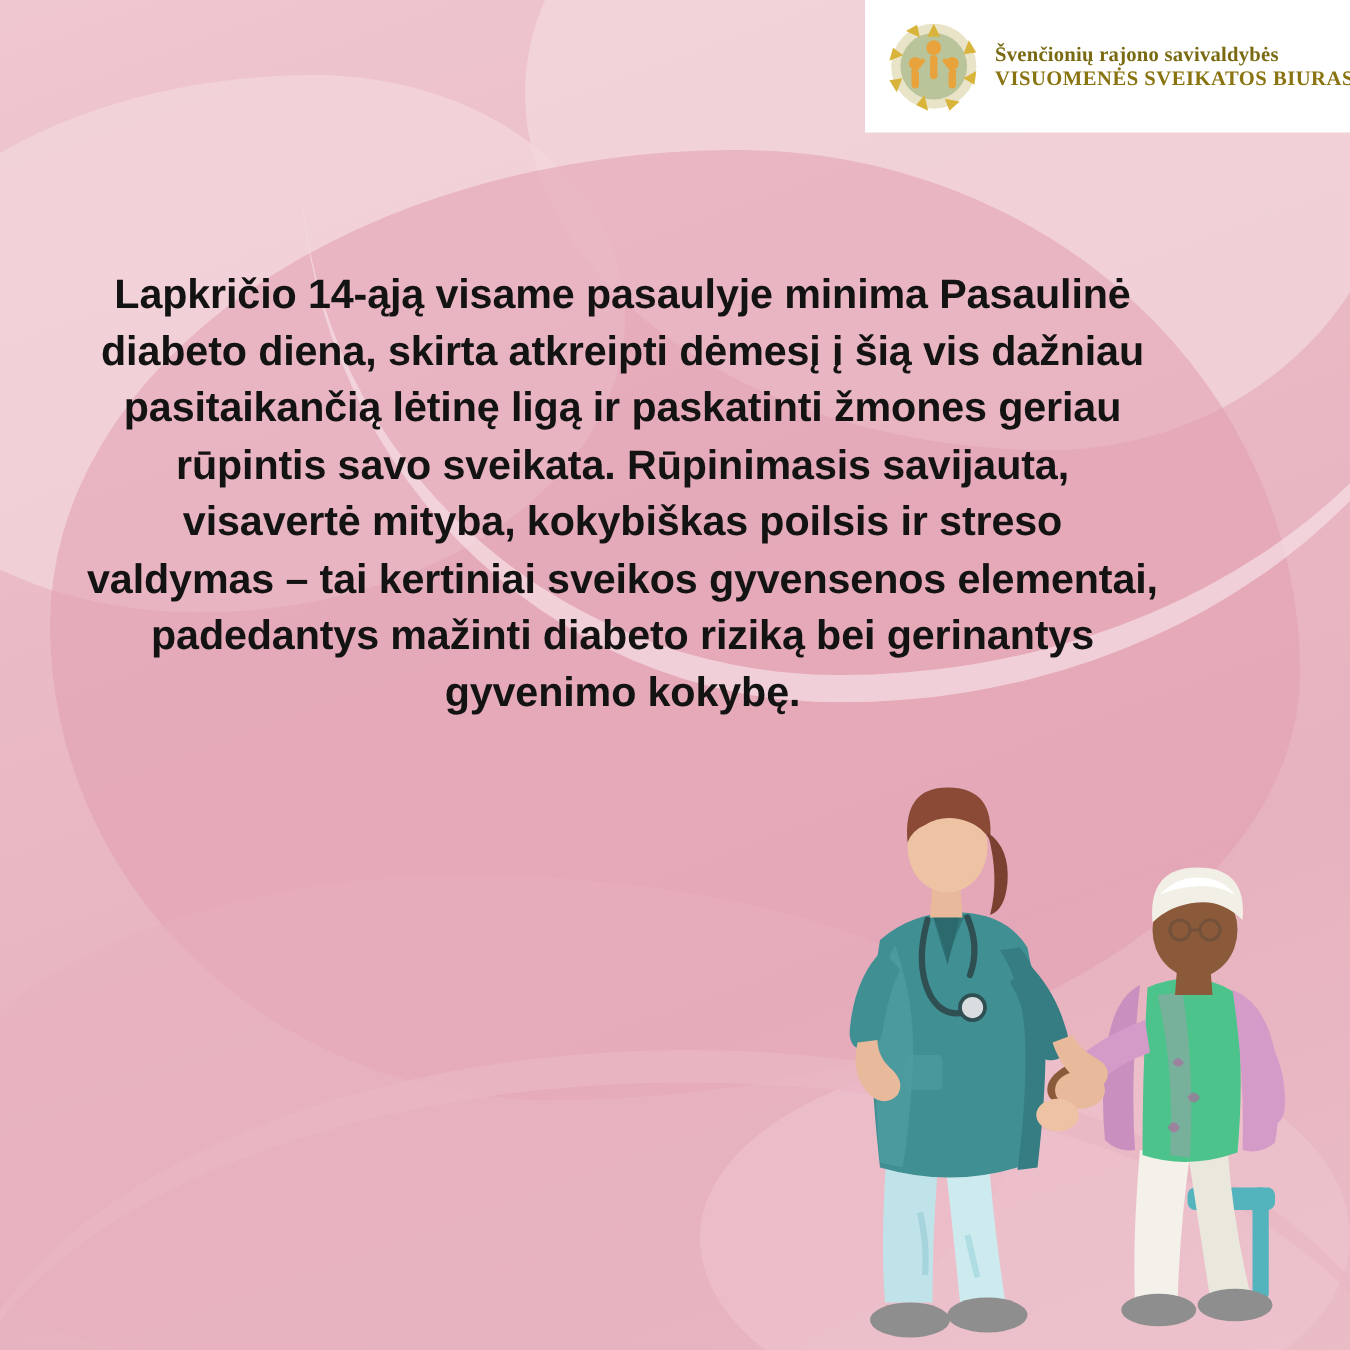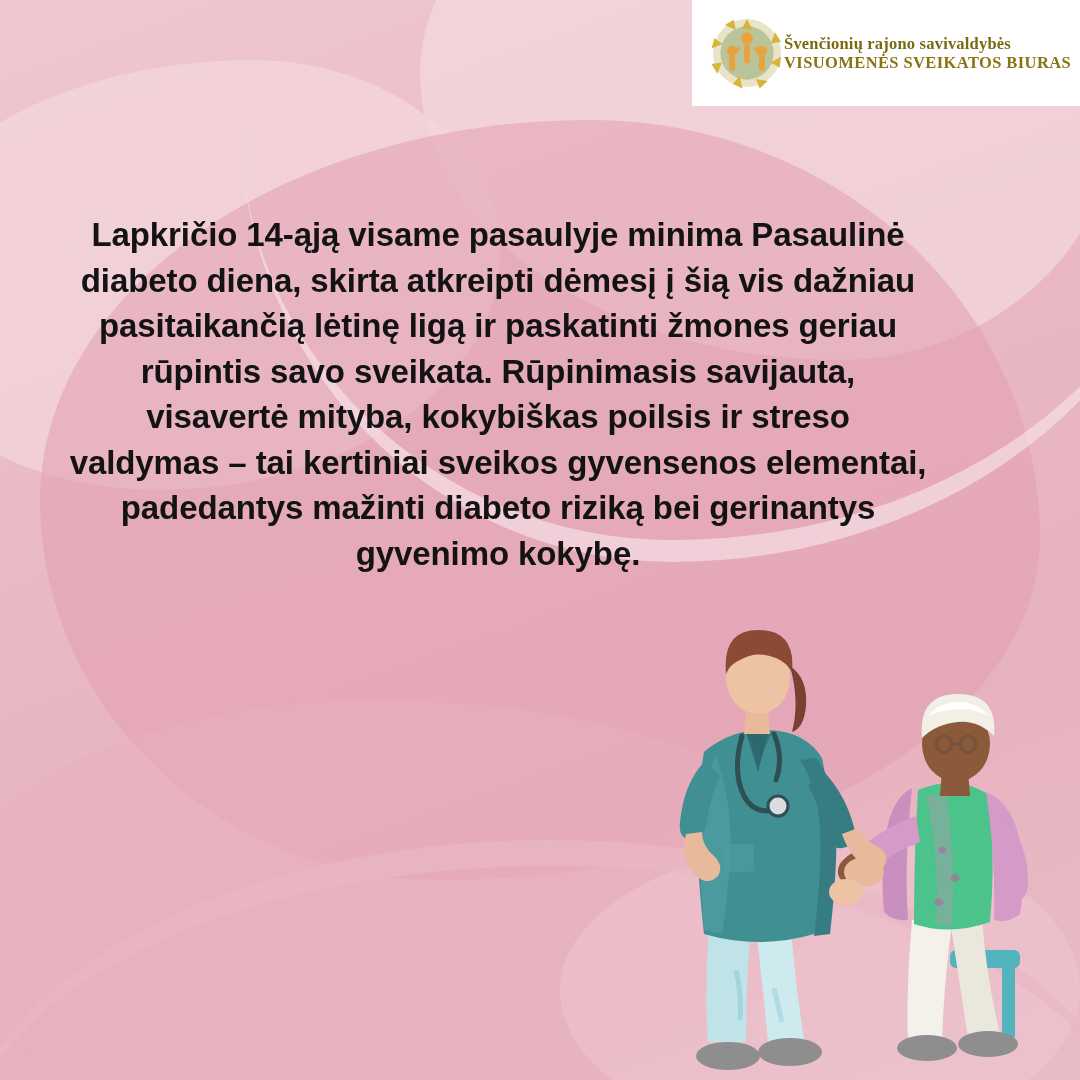--- a/index.html
+++ b/index.html
@@ -77,21 +77,21 @@
     position: absolute;
     right: 0;
     top: 0;
     width: 388px;
     height: 106px;
     background: #ffffff;
     display: flex;
     align-items: center;
     padding: 0 14px 0 18px;
     box-sizing: border-box;
-    gap: 0;
+    gap: 12px;
   }
   .logo-mark {
     width: 74px;
     height: 74px;
     flex: 0 0 auto;
   }
   .logo-text {
     display: flex;
     flex-direction: column;
     justify-content: center;

